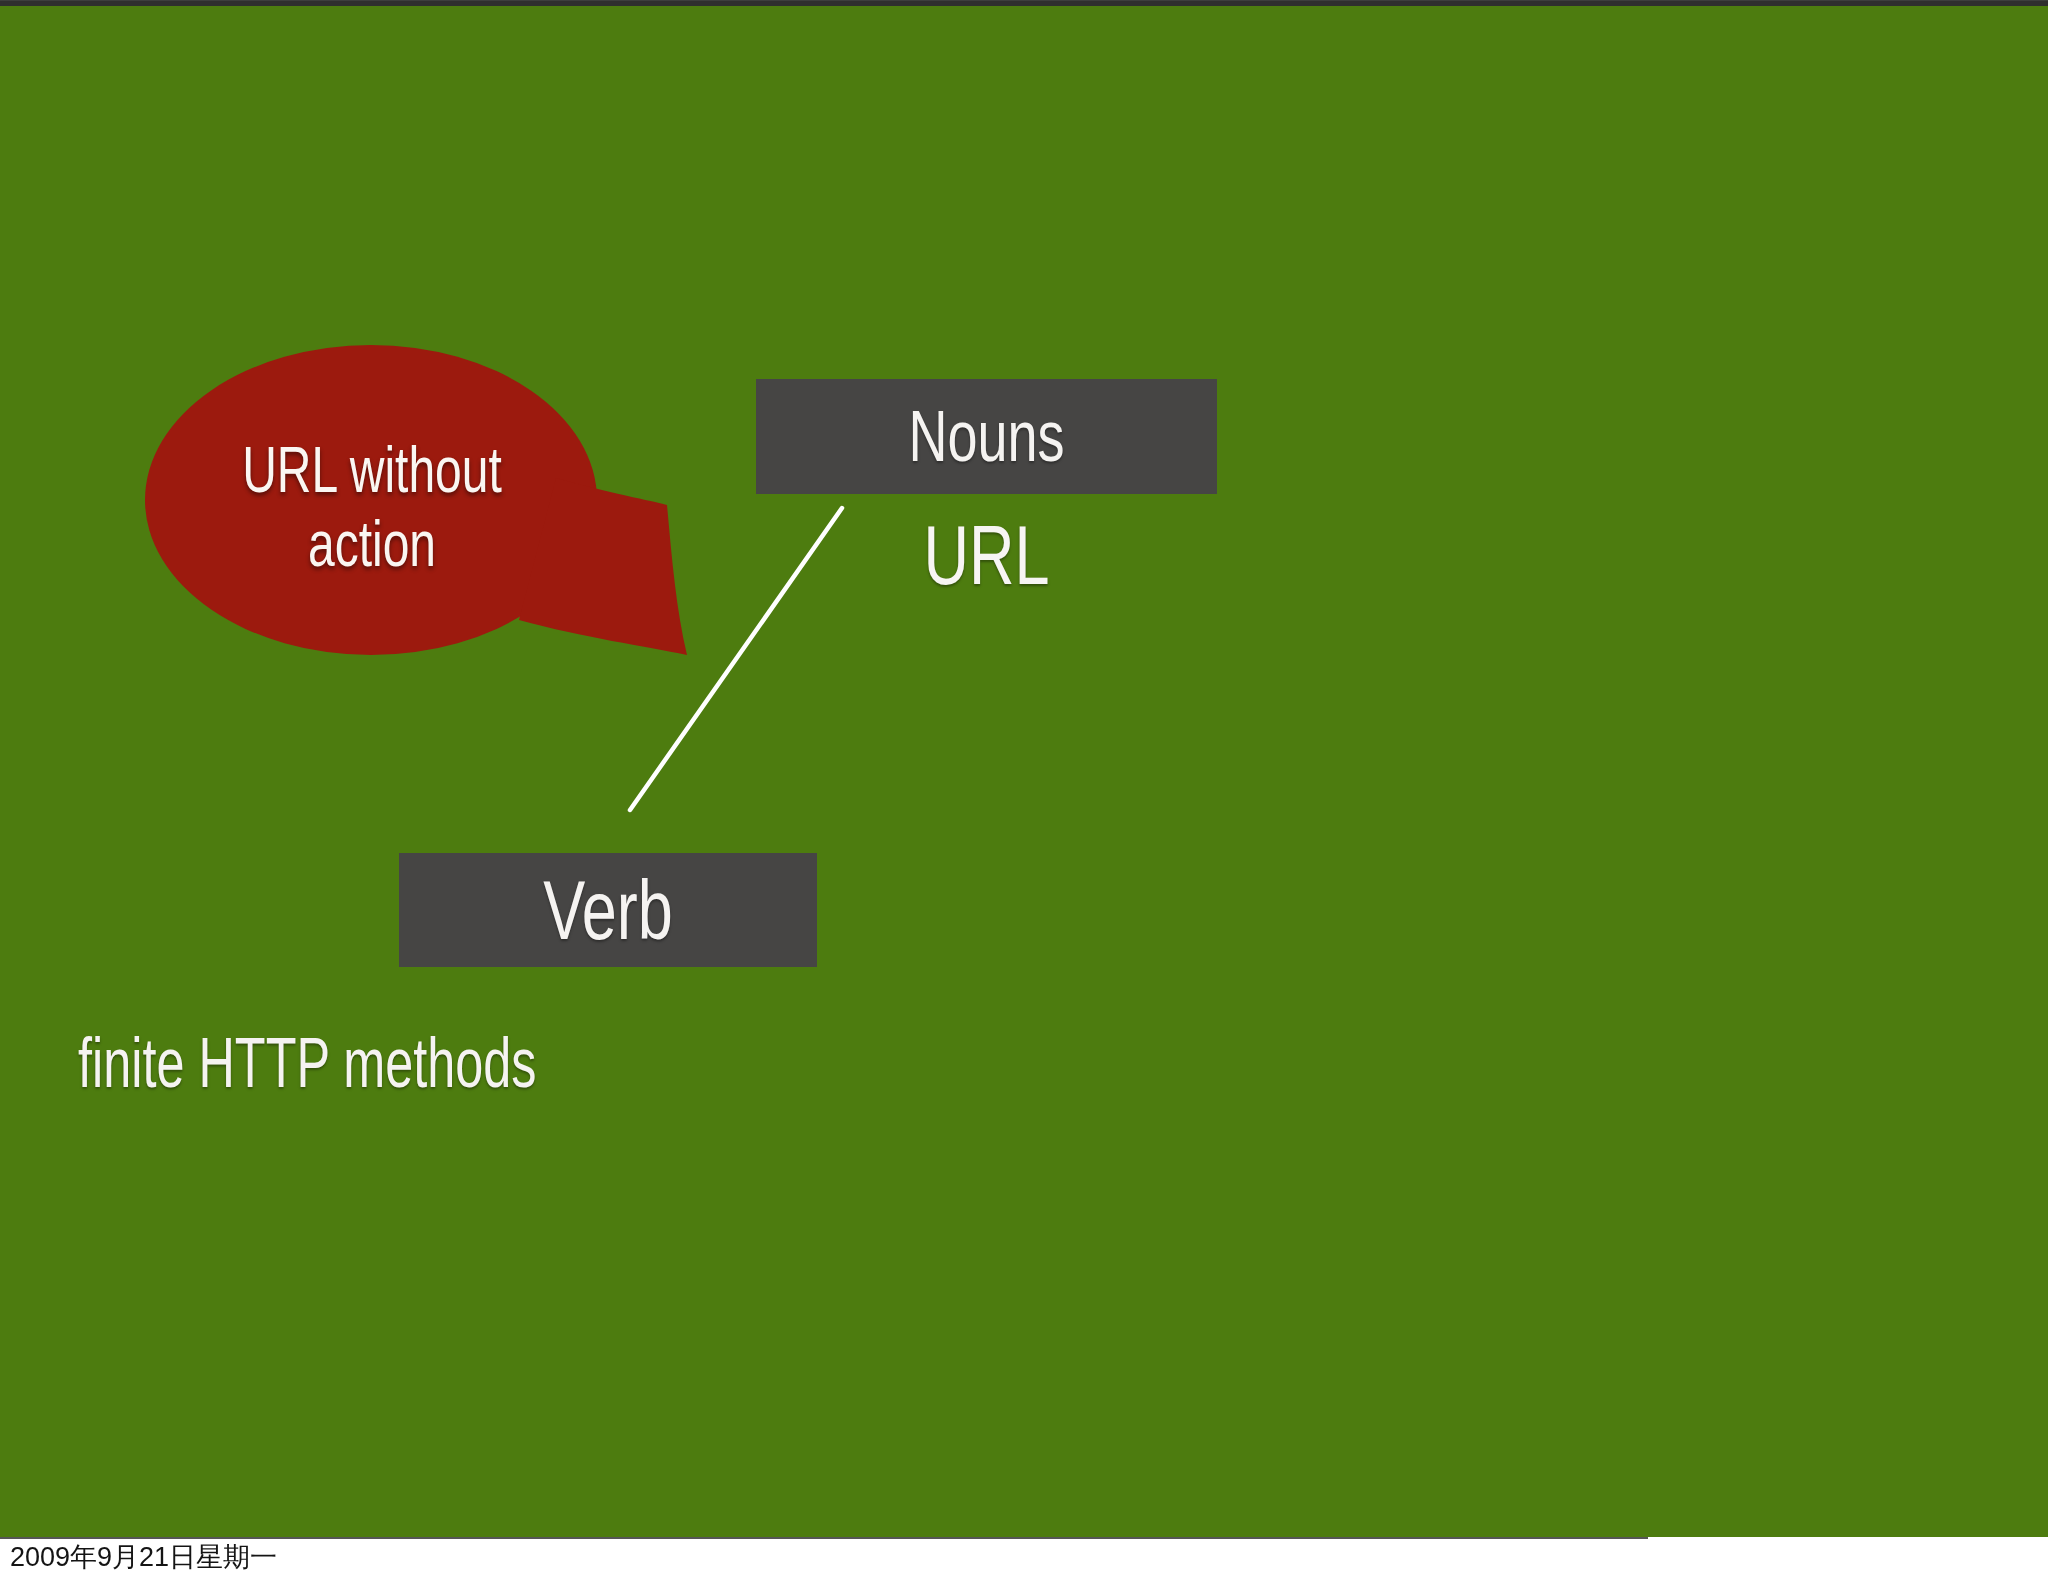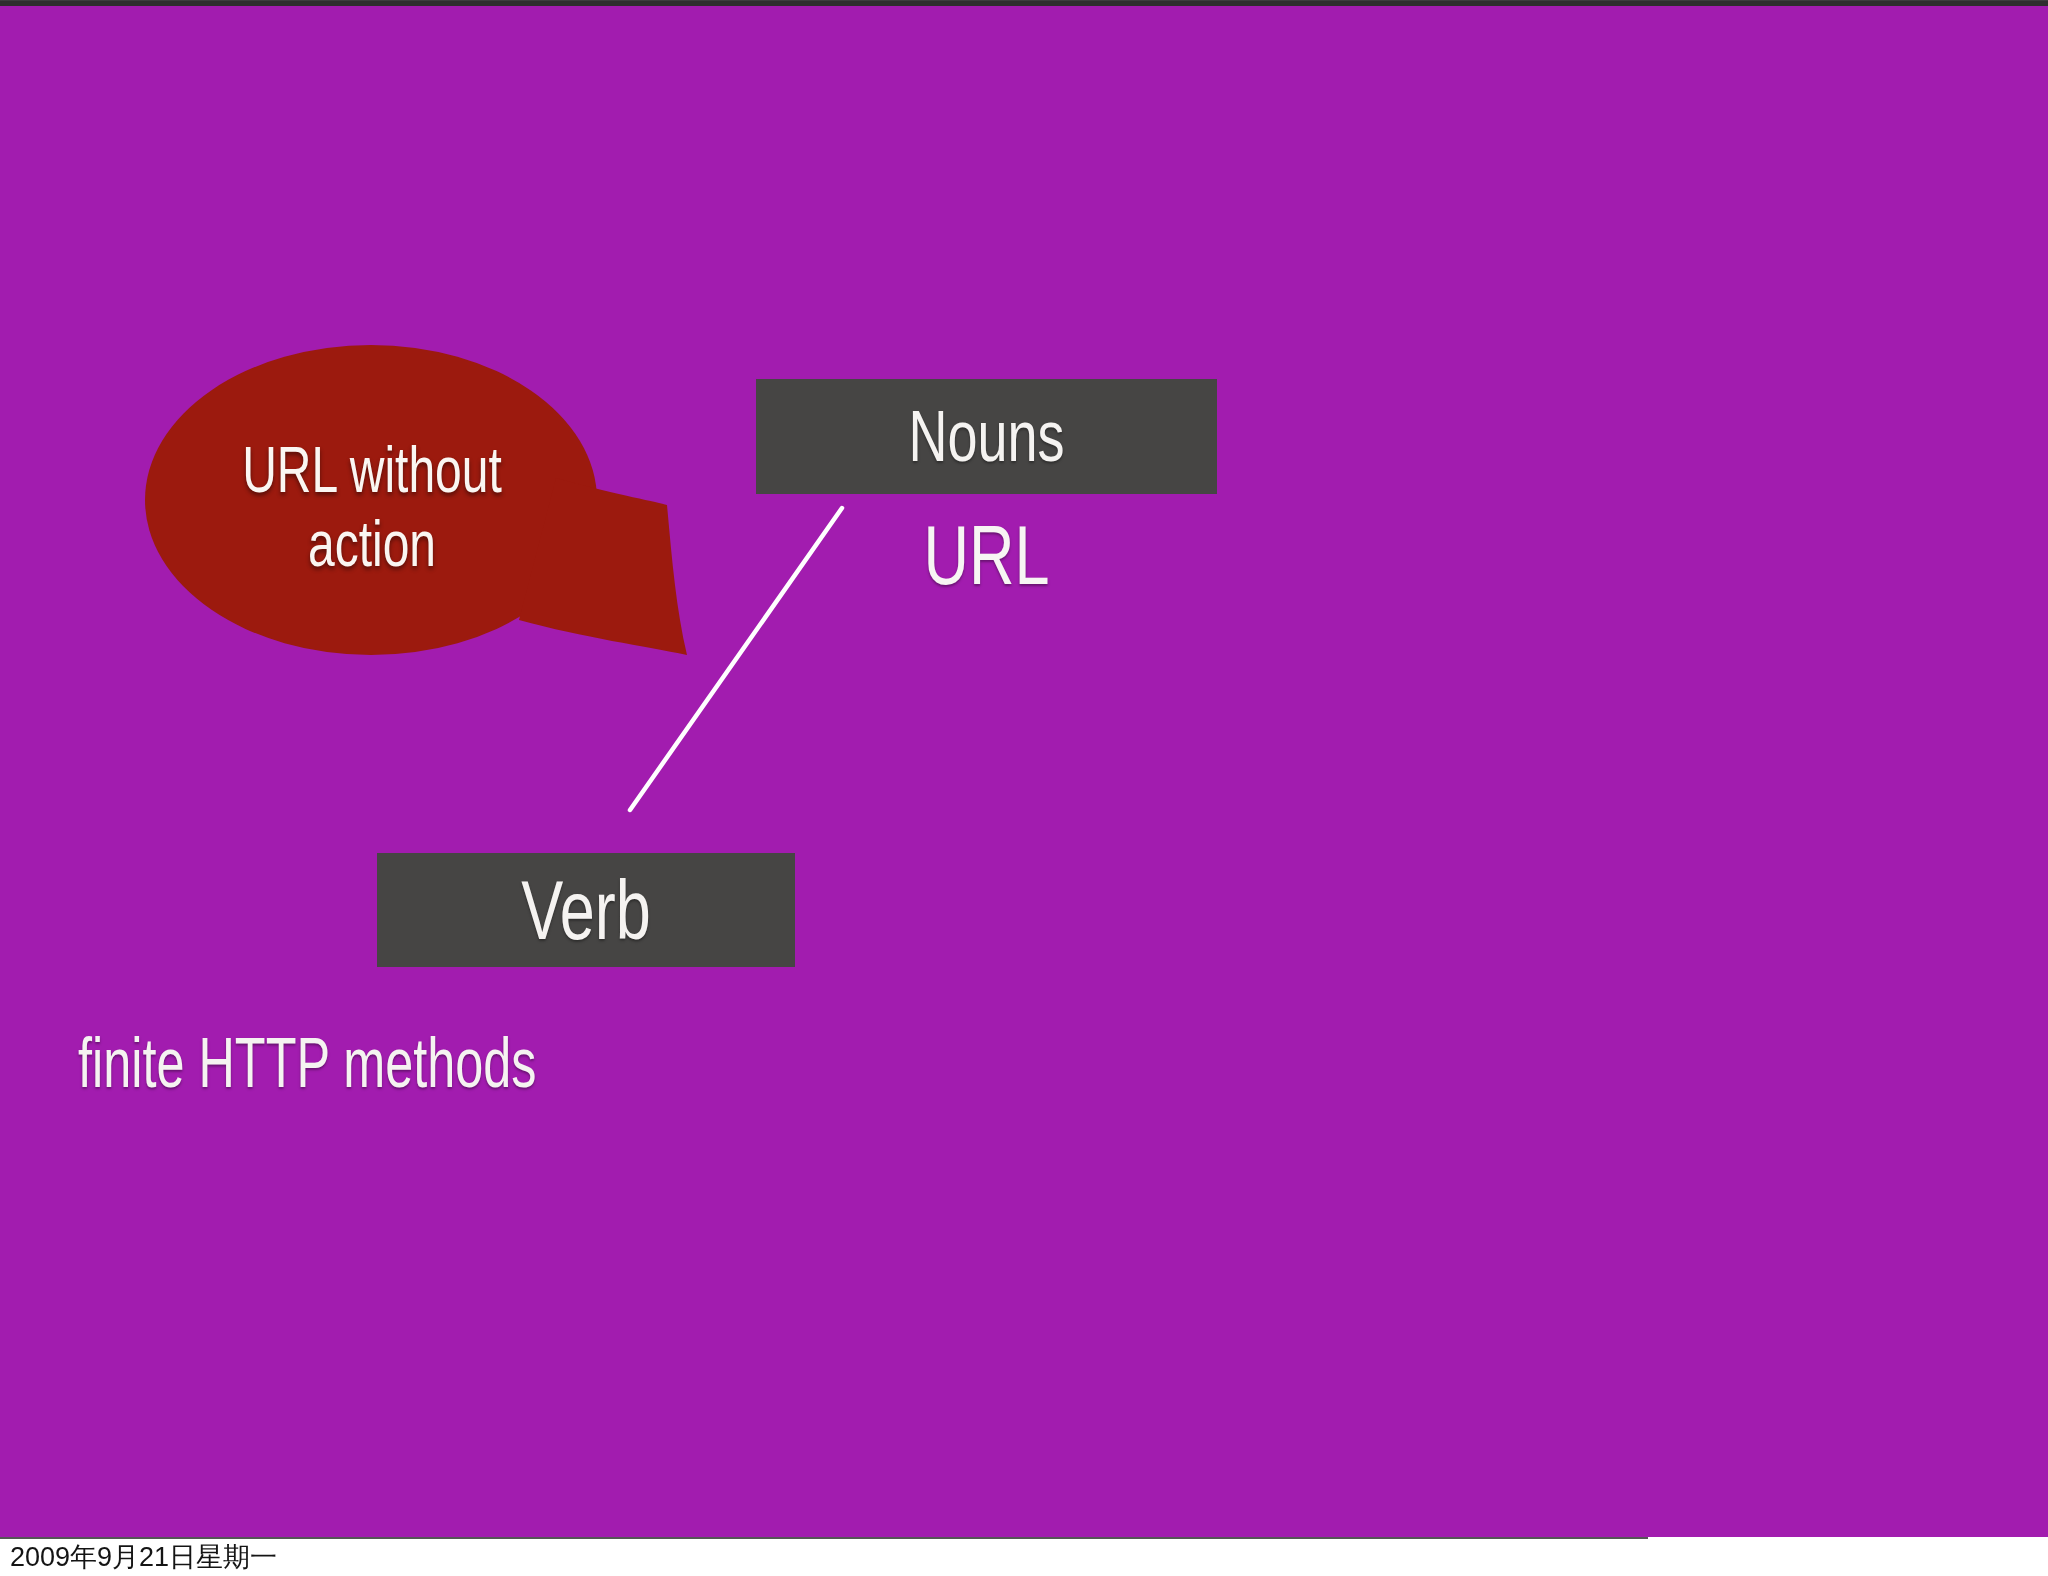--- a/index.html
+++ b/index.html
@@ -12,21 +12,21 @@
     height: 1576px;
     position: relative;
     overflow: hidden;
     font-family: "Liberation Sans", "DejaVu Sans", sans-serif;
   }
   .slide {
     position: absolute;
     left: 0; top: 0;
     width: 2048px;
     height: 1537px;
-    background: #a21caf;
+    background: #4d7c0f;
     text-decoration: underline;
   }
   .top-edge {
     position: absolute;
     left: 0; top: 0;
     width: 2048px;
     height: 6px;
     background: linear-gradient(#3d3d3d 0 1px, #2f2e2e 1px 100%);
   }
   svg.overlay {
@@ -56,21 +56,21 @@
     color: #f5f3f1;
     text-align: center;
     text-shadow: 0 2px 3px rgba(0,0,0,0.35);
   }
   .nouns-box {
     left: 756px; top: 379px;
     width: 461px; height: 115px;
     font-size: 72px; line-height: 115px;
   }
   .verb-box {
-    left: 377px; top: 853px;
+    left: 399px; top: 853px;
     width: 418px; height: 114px;
     font-size: 84px; line-height: 114px;
   }
   .squeeze {
     display: block;
     transform: scaleX(0.75);
     transform-origin: center center;
     white-space: nowrap;
   }
   .url-label {

